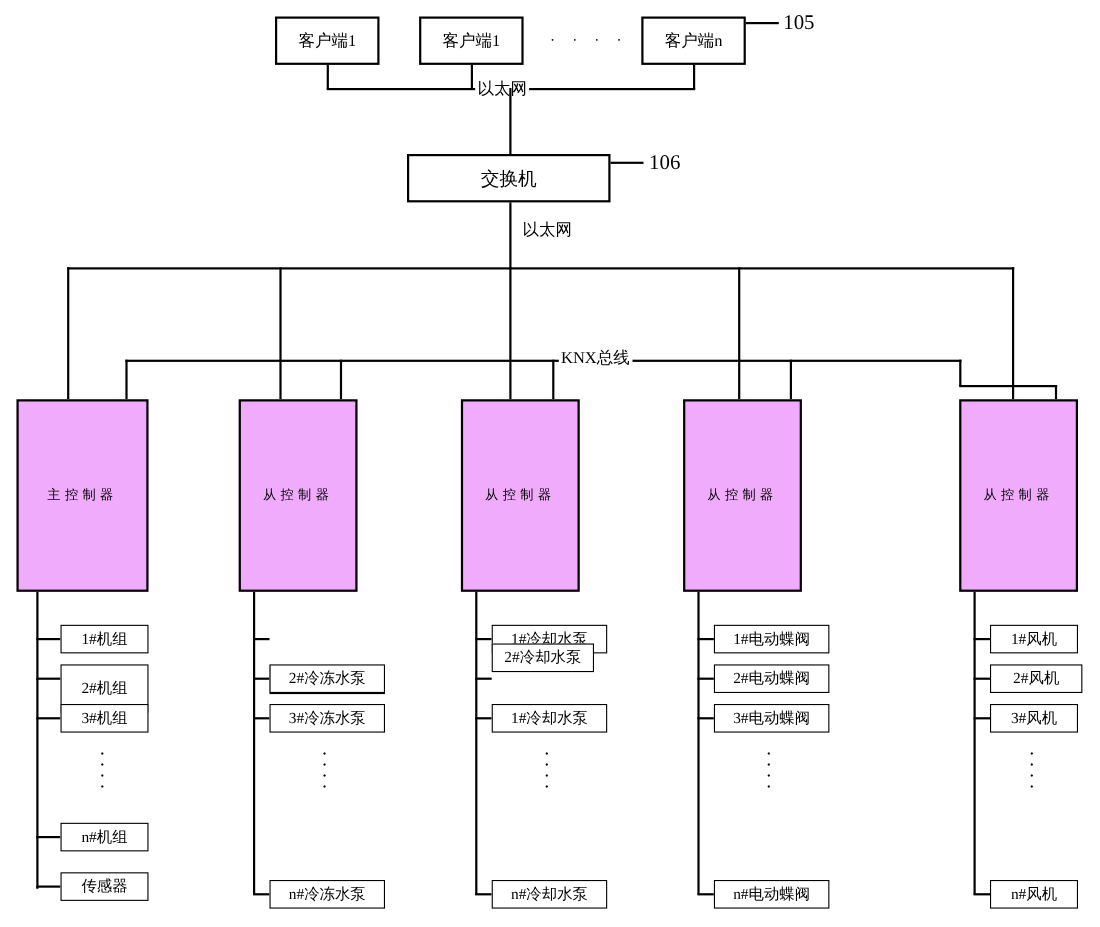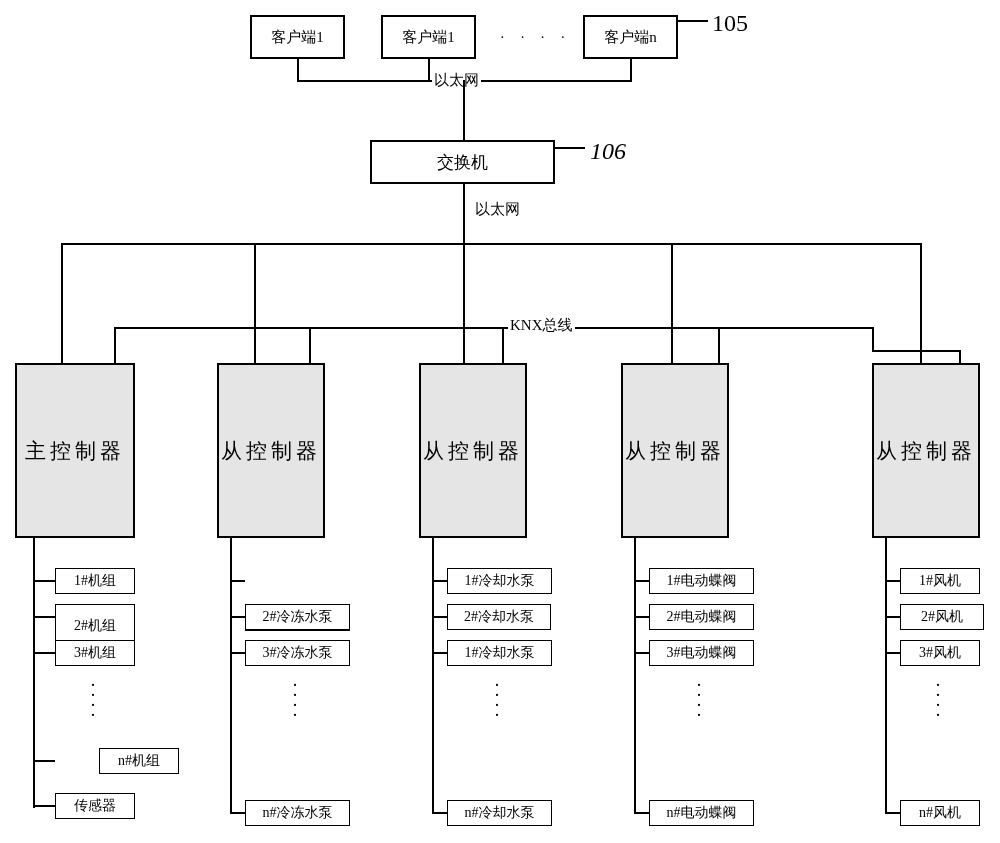--- a/index.html
+++ b/index.html
@@ -16,26 +16,26 @@
       background: #fff;
       display: flex;
       align-items: center;
       justify-content: center;
       text-align: center;
       font-size: 15px;
     }
     .controller-box {
       position: absolute;
       border: 2px solid #000;
-      background: #e5e5e5;
+      background: #f0abfc;
       display: flex;
       align-items: center;
       justify-content: center;
       text-align: center;
-      font-size: 21px;
+      font-size: 12px;
       writing-mode: vertical-rl;
       letter-spacing: 4px;
     }
     .device-box {
       position: absolute;
       border: 1.5px solid #000;
       background: #fff;
       display: flex;
       align-items: center;
       justify-content: center;
@@ -52,21 +52,21 @@
       background: #000;
     }
     .text-label {
       position: absolute;
       font-size: 15px;
       background: #fff;
       padding: 0 2px;
     }
     .ref-label {
       position: absolute;
-      font-size: 24px;
+      font-size: 19px;
     }
     .dots-h {
       position: absolute;
       font-size: 14px;
       letter-spacing: 6px;
     }
     .dots-v {
       position: absolute;
       font-size: 18px;
       line-height: 10px;
@@ -96,21 +96,21 @@
 <div class="line-h" style="left:297px;top:80px;width:335px;"></div>
 <div class="text-label" style="left:432px;top:71px;">以太网</div>
 
 <div class="line-v" style="left:463px;top:80px;height:60px;"></div>
 
 <div class="box" style="left:370px;top:140px;width:185px;height:44px;font-size:17px;">
     <span>交换机</span>
   </div>
 
 <div class="line-h" style="left:555px;top:147px;width:30px;"></div>
-<div class="ref-label" style="left:590px;top:138px;font-style:italic;">106</div>
+<div class="ref-label" style="left:590px;top:138px;">106</div>
 
 <div class="line-v" style="left:463px;top:184px;height:60px;"></div>
 <div class="text-label" style="left:473px;top:200px;">以太网</div>
 
 <div class="line-h" style="left:61px;top:243px;width:861px;"></div>
 <div class="line-v" style="left:61px;top:243px;height:120px;"></div>
 <div class="line-v" style="left:254px;top:243px;height:120px;"></div>
 <div class="line-v" style="left:463px;top:243px;height:120px;"></div>
 <div class="line-v" style="left:671px;top:243px;height:120px;"></div>
 <div class="line-v" style="left:920px;top:243px;height:120px;"></div>
@@ -149,21 +149,21 @@
 <div class="line-h" style="left:33px;top:616px;width:22px;"></div>
 <div class="device-box" style="left:55px;top:604px;width:80px;height:44px;">
     <span>2#机组</span>
   </div>
 <div class="line-h" style="left:33px;top:652px;width:22px;"></div>
 <div class="device-box" style="left:55px;top:640px;width:80px;height:26px;">
     <span>3#机组</span>
   </div>
 <div class="dots-v" style="left:90px;top:680px;">·<br>·<br>·<br>·</div>
 <div class="line-h" style="left:33px;top:760px;width:22px;"></div>
-<div class="device-box" style="left:55px;top:748px;width:80px;height:26px;margin-left:44px;">
+<div class="device-box" style="left:55px;top:748px;width:80px;height:26px;">
     <span>n#机组</span>
   </div>
 <div class="line-h" style="left:33px;top:805px;width:22px;"></div>
 <div class="device-box" style="left:55px;top:793px;width:80px;height:26px;">
     <span>传感器</span>
   </div>
 
 <div class="line-v" style="left:230px;top:538px;height:275px;"></div>
 <div class="line-h" style="left:230px;top:580px;width:15px;"></div>
 <div class="device-box" style="left:245px;top:568px;width:105px;height:26px;margin-top:37px;">
@@ -182,21 +182,21 @@
 <div class="device-box" style="left:245px;top:800px;width:105px;height:26px;">
     <span>n#冷冻水泵</span>
   </div>
 
 <div class="line-v" style="left:432px;top:538px;height:275px;"></div>
 <div class="line-h" style="left:432px;top:580px;width:15px;"></div>
 <div class="device-box" style="left:447px;top:568px;width:105px;height:26px;">
     <span>1#冷却水泵</span>
   </div>
 <div class="line-h" style="left:432px;top:616px;width:15px;"></div>
-<div class="device-box" style="left:447px;top:604px;width:104px;height:26px;">
+<div class="device-box" style="left:447px;top:585px;width:93px;height:26px;">
     <span>2#冷却水泵</span>
   </div>
 <div class="line-h" style="left:432px;top:652px;width:15px;"></div>
 <div class="device-box" style="left:447px;top:640px;width:105px;height:26px;">
     <span>1#冷却水泵</span>
   </div>
 <div class="dots-v" style="left:494px;top:680px;">·<br>·<br>·<br>·</div>
 <div class="line-h" style="left:432px;top:812px;width:15px;"></div>
 <div class="device-box" style="left:447px;top:800px;width:105px;height:26px;">
     <span>n#冷却水泵</span>

